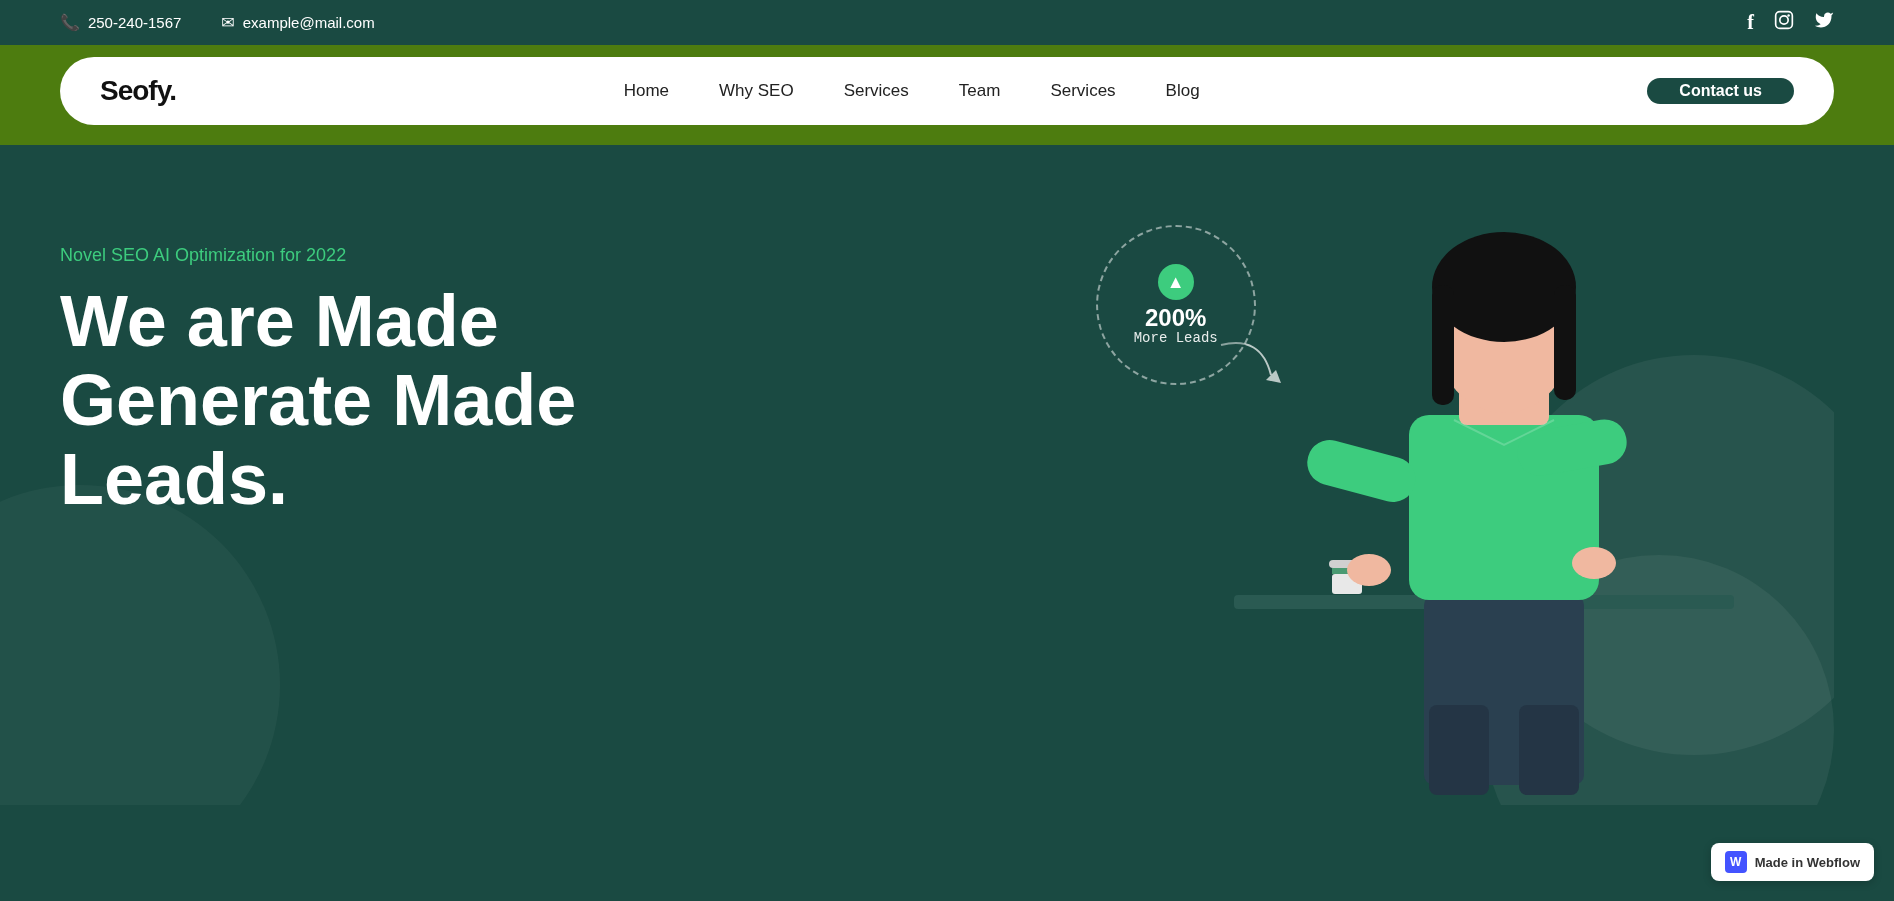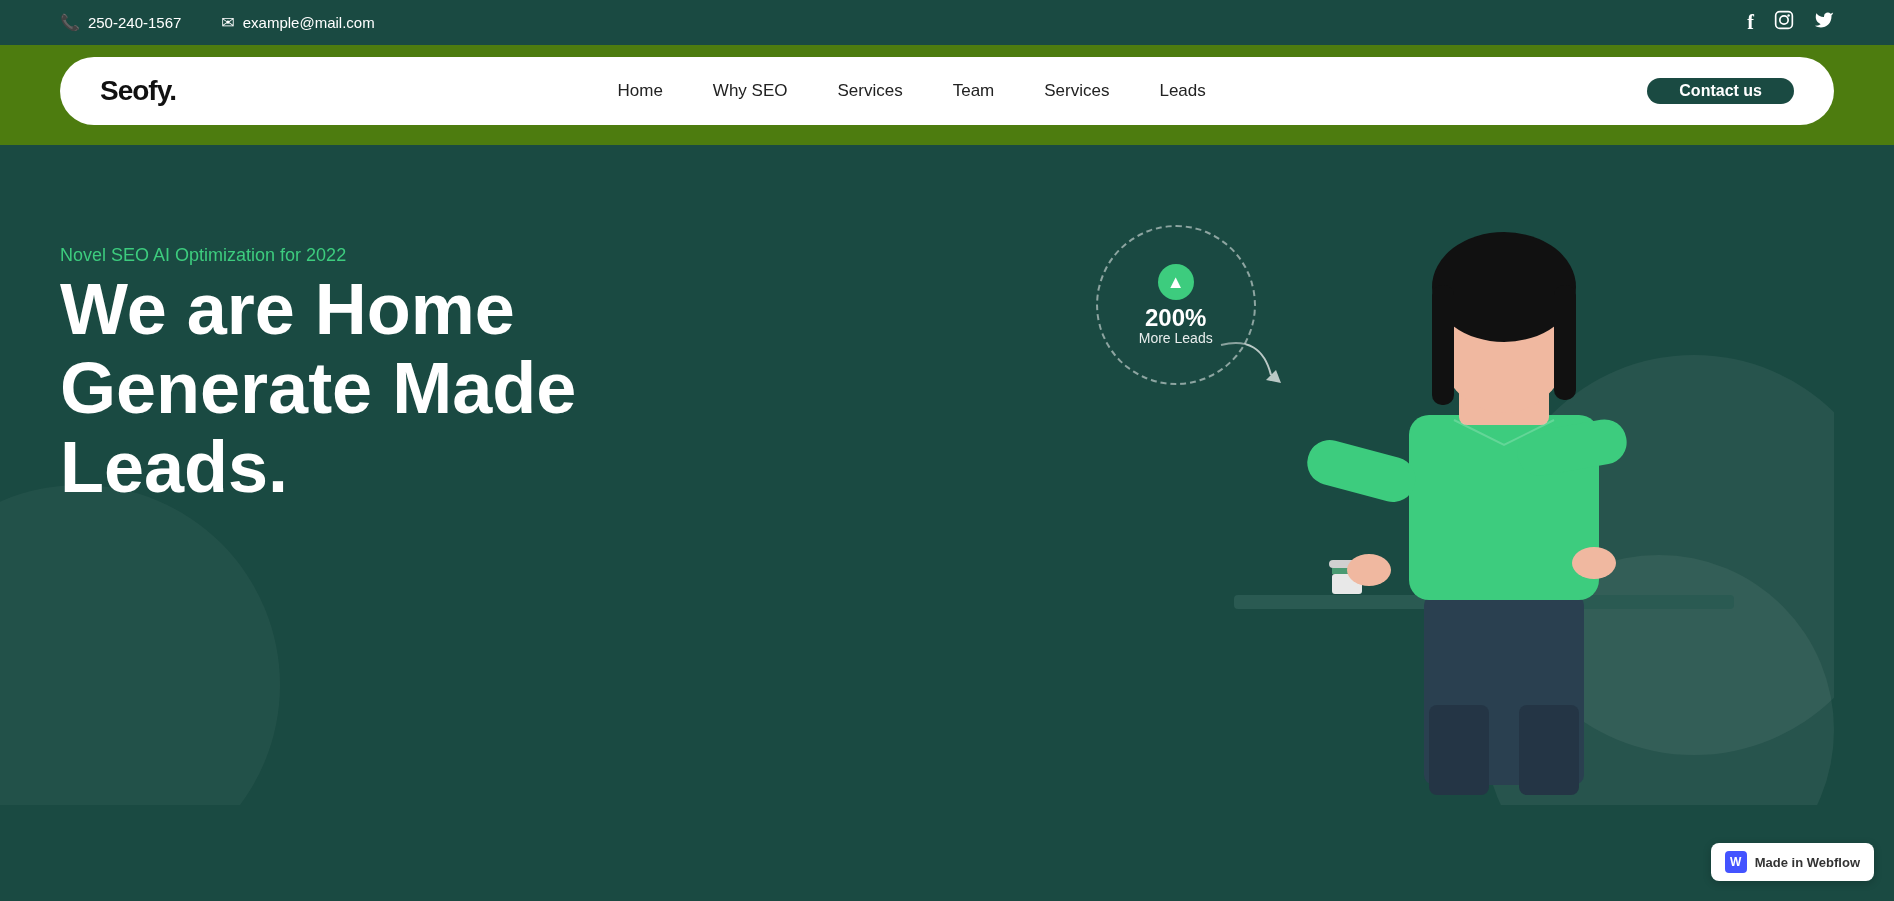--- a/index.html
+++ b/index.html
@@ -114,21 +114,21 @@
 
     .hero-left {
       flex: 0 0 55%;
       padding-top: 40px;
       z-index: 2;
     }
     .hero-subtitle {
       color: #3dcc7e;
       font-size: 18px;
       font-weight: 500;
-      margin-bottom: 4px;
+      margin-bottom: 16px;
     }
     .hero-title {
       color: #ffffff;
       font-size: 72px;
       font-weight: 800;
       line-height: 1.1;
     }
 
     .hero-right {
       flex: 0 0 45%;
@@ -173,20 +173,21 @@
     .badge-percent {
       color: #ffffff;
       font-size: 24px;
       font-weight: 800;
       line-height: 1;
     }
     .badge-label {
       color: #ffffff;
       font-size: 14px;
       opacity: 0.9;
+      font-family: Liberation Mono, monospace;
     }
 
     
     .curved-arrow {
       position: absolute;
       top: 120px;
       left: 175px;
       z-index: 4;
     }
 
@@ -262,31 +263,31 @@
 
 <div class="nav-wrapper">
   <nav class="nav-bar">
     <div class="logo">Seofy.</div>
     <ul class="nav-links">
       <li><a>Home</a></li>
       <li><a>Why SEO</a></li>
       <li><a>Services</a></li>
       <li><a>Team</a></li>
       <li><a>Services</a></li>
-      <li><a>Leads</a></li>
+      <li><a>Blog</a></li>
     </ul>
     <button class="contact-btn">Contact us</button>
   </nav>
 </div>
 
 <div class="hero">
   <div class="hero-left">
     <p class="hero-subtitle">Novel SEO AI Optimization for 2022</p>
     <h1 class="hero-title">
-      <span>We are Home</span><br>
+      <span>We are Made</span><br>
       <span>Generate Made</span><br>
       <span>Leads.</span>
     </h1>
   </div>
 
   <div class="hero-right">
 
     <div class="stats-badge">
       <div class="badge-circle">
         <div class="badge-arrow-up">▲</div>

